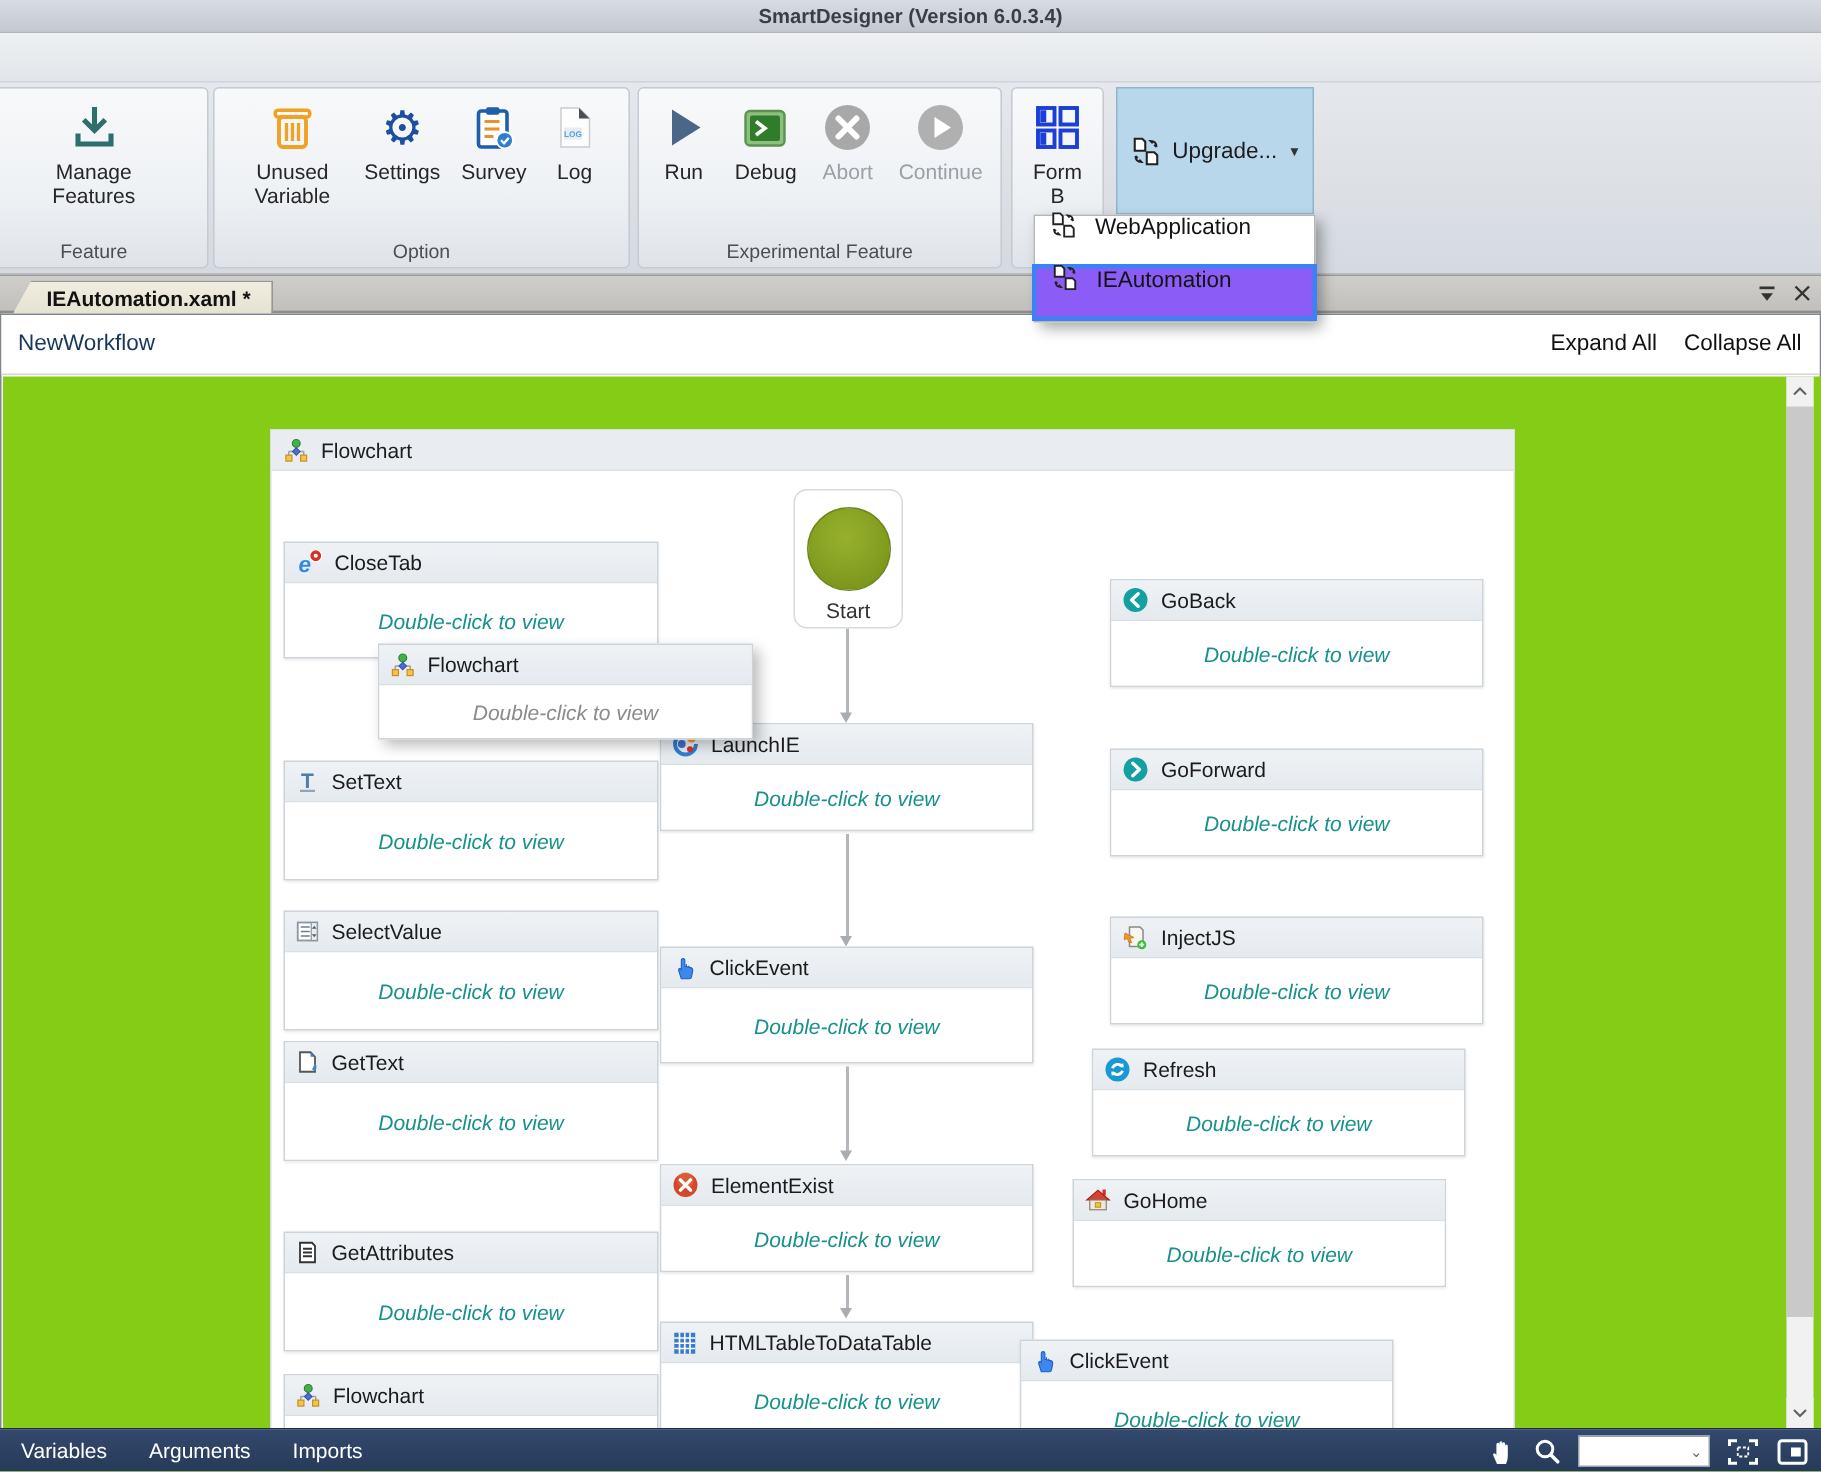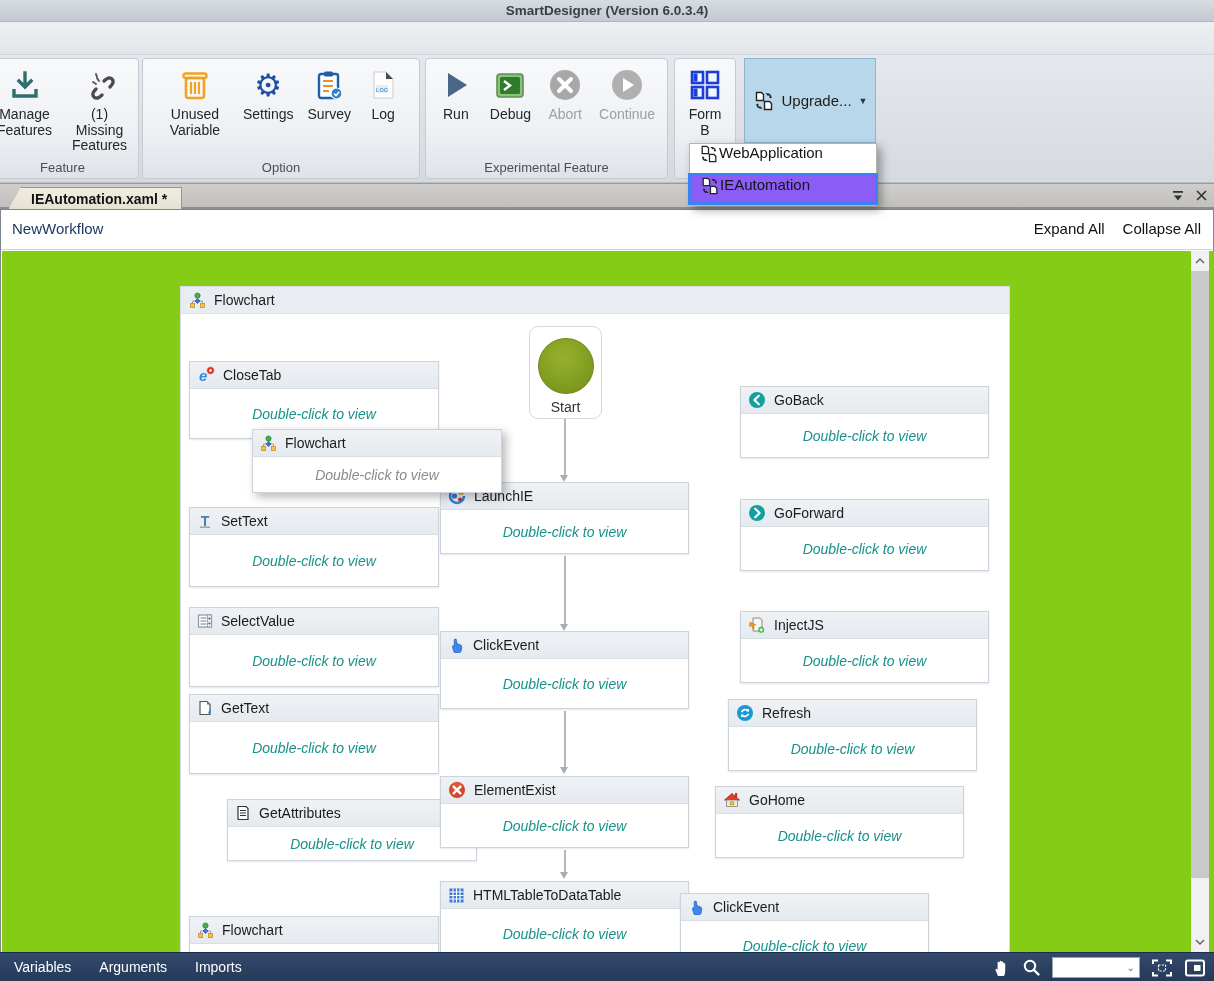--- a/index.html
+++ b/index.html
@@ -30,21 +30,21 @@
   .gear-glyph { font-size:31px; color:#1d4fa1; line-height:1; }
 
   .upgrade-btn { position:absolute; left:744px; top:36px; width:132px; height:85px;
     background:#b9d7ea; border:1px solid #8fb4cd; display:flex; align-items:center;
     justify-content:center; gap:7px; font-size:15px; color:#1c1c1c; z-index:40; }
   .caret { font-size:9px; color:#333; }
 
   
   .upgrade-menu { position:absolute; left:689px; top:143px; width:188px; z-index:60;
     background:#fff; border:1px solid #b5b5b5; box-shadow:4px 4px 9px rgba(0,0,0,.35); }
-  .menu-item { height:29px; display:flex; align-items:flex-start; padding:0 9px;
+  .menu-item { height:29px; display:flex; align-items:flex-end; gap:11px; padding:16px 9px;
     font-size:15px; color:#141414; background:#fff; }
   .menu-item.selected { background:#8b5cf6; border:3px solid #3b82f6; margin:0 -2px; height:32px; }
 
   
   .tabstrip { position:absolute; left:0; top:183px; width:1214px; height:26px;
     background:linear-gradient(#cfcecb,#c1c0bc); border-top:1px solid #9b9a97;
     border-bottom:2px solid #8e8d89; }
   .doc-tab { position:absolute; left:8px; top:3px; height:23px; padding:0 14px 0 22px;
     background:linear-gradient(#f0eddf,#e6e2d2); border:1px solid #97968f; border-bottom:none;
     clip-path:polygon(13px 0, 100% 0, 100% 100%, 0 100%);
@@ -124,30 +124,20 @@
     <div class="rgroup" style="left:-14px; width:153px;">
       <div class="rbtn" style="width:74px">
         <span class="ric">
           <svg width="32" height="32" viewBox="0 0 32 32">
             <path d="M16 4 v13 M10 12 l6 6 6-6" stroke="#2e6f6d" stroke-width="3.4" fill="none" stroke-linecap="square"></path>
             <path d="M5 20 v7 h22 v-7" stroke="#2e6f6d" stroke-width="3.4" fill="none"></path>
           </svg>
         </span>
         <span>Manage Features</span>
       </div>
-      <div class="rbtn" style="width:76px">
-        <span class="ric">
-          <svg width="32" height="32" viewBox="0 0 32 32">
-            <path d="M12 20 q-5 5 -2 8 q3 3 8 -2" stroke="#4a4a4a" stroke-width="3.2" fill="none" stroke-linecap="round"></path>
-            <path d="M20 12 q5 -5 8 -2 q3 3 -2 8" stroke="#4a4a4a" stroke-width="3.2" fill="none" stroke-linecap="round"></path>
-            <path d="M13 9 l2 3 M9 13 l3 2 M12 5 l1 3" stroke="#5a5a5a" stroke-width="2" fill="none" stroke-linecap="round"></path>
-          </svg>
-        </span>
-        <span>(1) Missing Features</span>
-      </div>
       <div class="rgroup-label">Feature</div>
     </div>
 
     <div class="rgroup" style="left:142px; width:278px; gap:4px;">
       <div class="rbtn" style="width:78px">
         <span class="ric">
           <svg width="30" height="32" viewBox="0 0 30 32">
             <rect x="6" y="9" width="18" height="20" rx="2.5" fill="none" stroke="#f0a322" stroke-width="2.6"></rect>
             <rect x="3.5" y="4.5" width="23" height="4.5" rx="2" fill="none" stroke="#f0a322" stroke-width="2.4"></rect>
             <path d="M11 13 v12 M15 13 v12 M19 13 v12" stroke="#f0a322" stroke-width="2.2"></path>
@@ -426,21 +416,21 @@
               <path d="M13 9 q2 2 0 5 l-2 -1" fill="#3c86c6"></path>
             </svg>
           </span>
           <span>GetText</span>
         </div>
         <div class="act-b">
             <span class="hint">Double-click to view</span>
           </div>
       </div>
 
-      <div class="act" style="left:187px; top:548px; height:62px;margin-left:38px;">
+      <div class="act" style="left:187px; top:570px; height:80px;">
         <div class="act-h">
           <span>
             <svg width="16" height="16" viewBox="0 0 16 16">
               <path d="M3 1.5 h8 l2 2 v11 h-10 z" fill="#fff" stroke="#333" stroke-width="1.2"></path>
               <path d="M5 5.5 h6 M5 8 h6 M5 10.5 h6" stroke="#333" stroke-width="1.2"></path>
             </svg>
           </span>
           <span>GetAttributes</span>
         </div>
         <div class="act-b">

